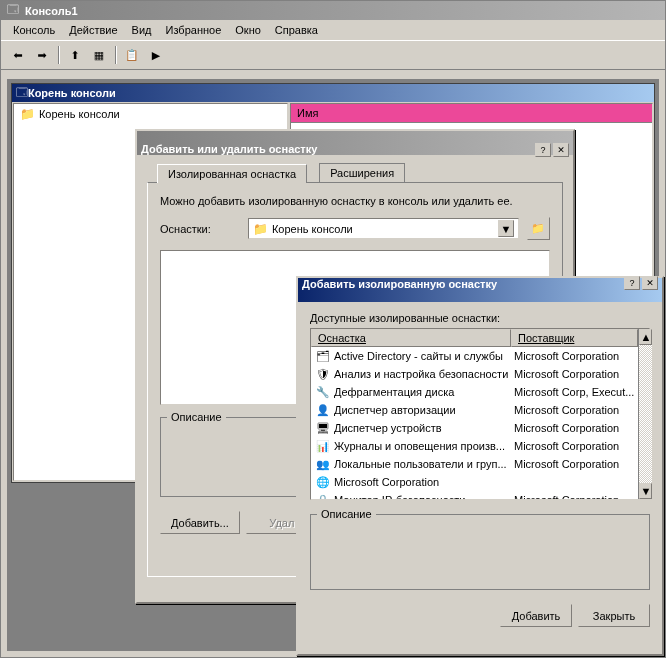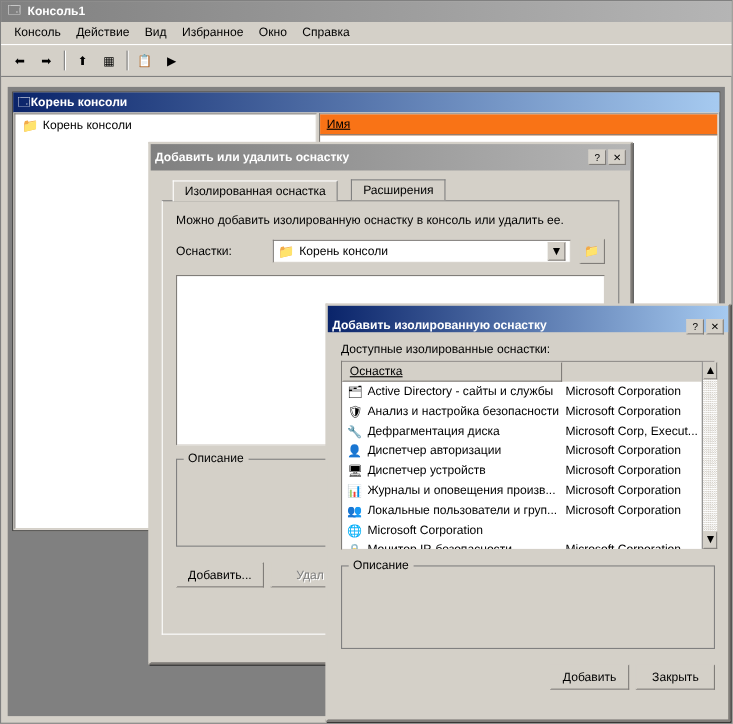--- a/index.html
+++ b/index.html
@@ -20,26 +20,26 @@
 
 .inner-area { position: absolute; top: 78px; left: 6px; right: 6px; bottom: 6px; background: #808080; }
 .inner-window { position: absolute; top: 4px; left: 4px; right: 4px; height: 400px; background: #d4d0c8; border: 1px solid #404040; }
 .inner-titlebar { height: 18px; background: linear-gradient(to right, #0a246a, #a6caf0); color: #fff; display: flex; align-items: center; padding: 0 4px; }
 .inner-titlebar .title { flex: 1; font-weight: bold; }
 
 .split { display: flex; height: calc(100% - 18px); }
 .tree-pane { width: 275px; background: #fff; border: 1px inset #d4d0c8; margin: 1px; }
 .tree-item { padding: 3px 6px; display: flex; align-items: center; gap: 4px; }
 .list-pane { flex: 1; background: #fff; border: 1px inset #d4d0c8; margin: 1px; }
-.list-header { background: #f97316; border-bottom: 1px solid #808080; padding: 3px 6px; text-decoration: underline; }
+.list-header { background: #ec4899; border-bottom: 1px solid #808080; padding: 3px 6px; }
 .list-msg { padding: 6px; color: #000; }
 
 
 .dialog1 { position: absolute; top: 129px; left: 135px; width: 440px; height: 475px; background: #d4d0c8; border: 2px outset #d4d0c8; box-shadow: 1px 1px 0 #000; }
-.dlg-titlebar { height: 18px; background: linear-gradient(to right, #808080, #b5b5b5); color: #fff; display: flex; align-items: center; padding: 12px 4px; }
+.dlg-titlebar { height: 18px; background: linear-gradient(to right, #808080, #b5b5b5); color: #fff; display: flex; padding: 12px 4px; }
 .dlg-titlebar .title { flex: 1; font-weight: bold; }
 .dlg-btn { width: 16px; height: 14px; background: #d4d0c8; border: 1px outset #d4d0c8; margin-left: 2px; display: inline-flex; align-items: center; justify-content: center; font-size: 9px; font-family: Arial; color: #000; }
 
 .tabs { display: flex; padding: 8px 10px 0 10px; }
 .tab { padding: 3px 10px; background: #d4d0c8; border: 1px solid #808080; border-bottom: none; margin-right: 2px; cursor: default; margin-left: 10px; }
 .tab.active { background: #d4d0c8; border-top: 1px solid #fff; border-left: 1px solid #fff; position: relative; top: 1px; }
 .tab-body { margin: 0 10px 10px 10px; border: 1px solid #fff; border-top-color: #808080; border-right-color: #808080; padding: 12px; height: 395px; background: #d4d0c8; }
 
 .dlg-row { display: flex; align-items: center; margin: 10px 0; gap: 8px; }
 .dropdown { flex: 1; height: 21px; border: 1px inset #d4d0c8; background: #fff; display: flex; align-items: center; padding: 0 4px; }
@@ -50,21 +50,21 @@
 
 .fieldset { border: 1px solid #808080; border-top-color: #808080; padding: 8px; margin-top: 12px; height: 80px; position: relative; }
 .fieldset .legend { position: absolute; top: -7px; left: 6px; background: #d4d0c8; padding: 0 4px; }
 
 .dlg-buttons { display: flex; gap: 6px; margin-top: 14px; }
 .btn { min-width: 72px; height: 23px; border: 1px outset #d4d0c8; background: #d4d0c8; padding: 0 10px; cursor: default; display: inline-flex; align-items: center; justify-content: center; }
 .btn:disabled, .btn.disabled { color: #808080; text-shadow: 1px 1px 0 #fff; }
 
 
 .dialog2 { position: absolute; top: 276px; left: 296px; width: 368px; height: 380px; background: #d4d0c8; border: 2px outset #d4d0c8; box-shadow: 1px 1px 0 #000; }
-.dlg2-titlebar { height: 18px; background: linear-gradient(to right, #0a246a, #a6caf0); color: #fff; display: flex; align-items: flex-start; padding: 12px 4px; }
+.dlg2-titlebar { height: 18px; background: linear-gradient(to right, #0a246a, #a6caf0); color: #fff; display: flex; align-items: flex-end; padding: 12px 4px; }
 .dlg2-body { padding: 10px 12px; }
 .available-list { border: 1px inset #d4d0c8; background: #fff; margin-top: 4px; }
 .col-headers { display: flex; background: #d4d0c8; }
 .col-h { border: 1px outset #d4d0c8; padding: 2px 6px; text-decoration: underline; }
 .col-h.c1 { width: 200px; }
 .col-h.c2 { flex: 1; }
 .snap-rows { height: 152px; overflow: hidden; }
 .snap-row { display: flex; padding: 1px 4px; align-items: center; }
 .snap-row .ic { width: 16px; height: 16px; display: inline-flex; align-items: center; justify-content: center; margin-right: 3px; }
 .snap-row .nm { width: 180px; white-space: nowrap; overflow: hidden; text-overflow: ellipsis; }
@@ -171,20 +171,21 @@
     <span class="dlg-btn">?</span>
     <span class="dlg-btn">✕</span>
   </div>
   <div class="dlg2-body">
     <div>Доступные изолированные оснастки:</div>
     <div class="available-list">
       <div style="display:flex;">
         <div style="flex:1;">
           <div class="col-headers">
             <div class="col-h c1">Оснастка</div>
+            <div class="col-h c2">Поставщик</div>
           </div>
           <div class="snap-rows" id="snap-rows">
               <div class="snap-row">
                 <span class="ic">🗂</span>
                 <span class="nm">Active Directory - сайты и службы</span>
                 <span class="vd">Microsoft Corporation</span>
               </div>
               <div class="snap-row">
                 <span class="ic">🛡</span>
                 <span class="nm">Анализ и настройка безопасности</span>

